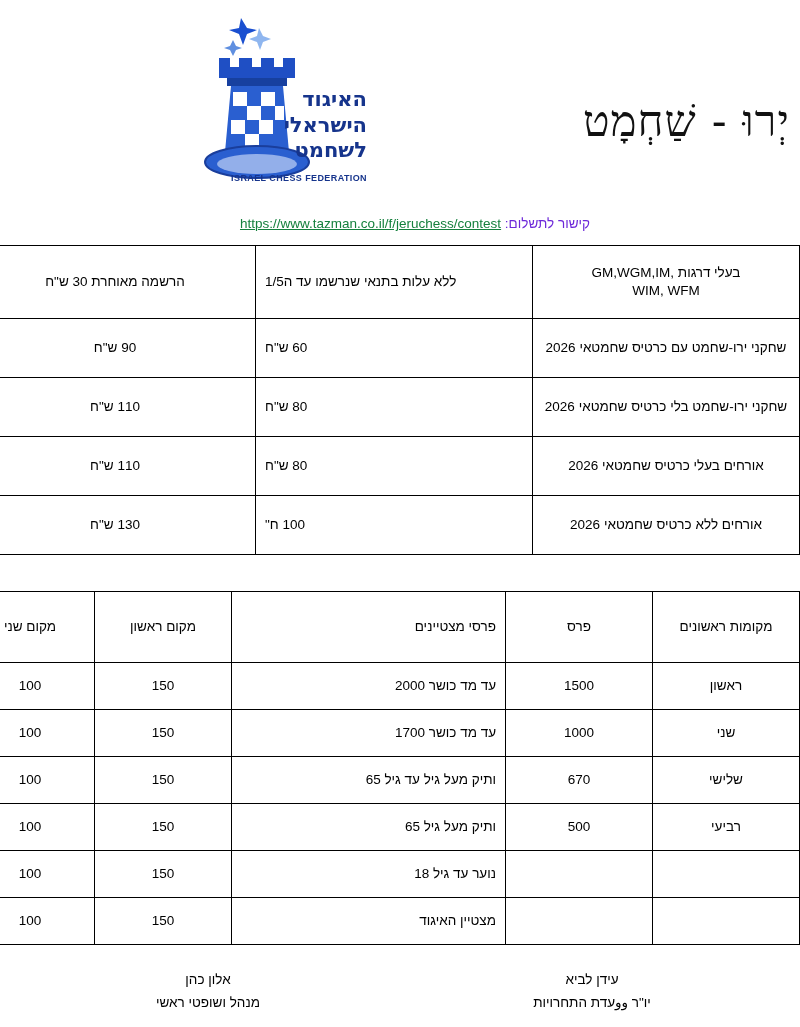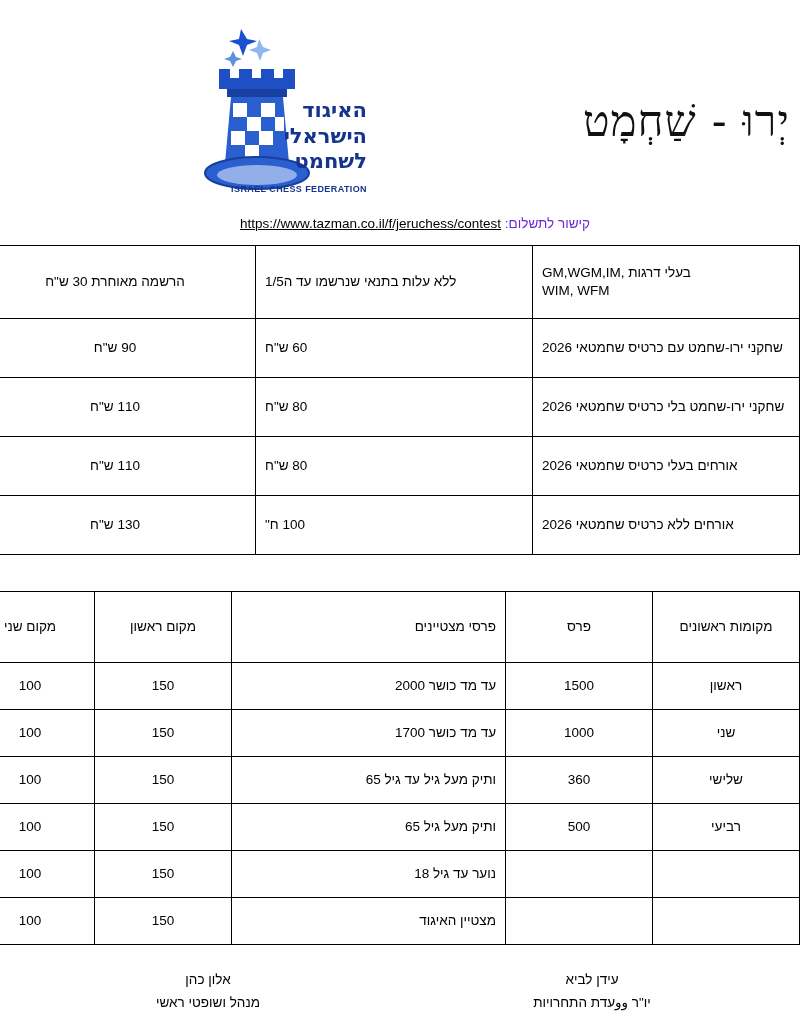--- a/index.html
+++ b/index.html
@@ -33,21 +33,21 @@
     top: 95px;
     font-family: "DejaVu Serif", serif;
     font-size: 44px;
     letter-spacing: 1px;
     white-space: nowrap;
     color: #111;
   }
   .federation-logo {
     position: absolute;
     left: 175px;
-    top: 23px;
+    top: 12px;
     width: 270px;
     height: 185px;
   }
   .fed-text {
     position: absolute;
     right: 78px;
     top: 75px;
     text-align: right;
     line-height: 1.22;
   }
@@ -80,21 +80,21 @@
     text-align: center;
     font-size: 13.5px;
     margin: 6px 0 14px 0;
     padding-left: 30px;
     direction: rtl;
   }
   .pay-label {
     color: #6d28d9;
   }
   .pay-link {
-    color: #000000;
+    color: #15803d;
     text-decoration: underline;
     direction: ltr;
     unicode-bidi: embed;
     display: inline-block;
   }
 
   
   table.doc-table {
     border-collapse: collapse;
     width: 768px;
@@ -105,21 +105,21 @@
     border: 1px solid #000;
     padding: 7px 9px;
     font-size: 13.5px;
     vertical-align: middle;
     line-height: 1.35;
   }
 
   
   .fees-table td.c-cat {
     width: 248px;
-    text-align: left;
+    text-align: center;
   }
   .fees-table td.c-early {
     width: 258px;
     text-align: left;
   }
   .fees-table td.c-late {
     width: 262px;
     text-align: center;
   }
   .fees-table tr.head td {
@@ -305,21 +305,21 @@
       <tr>
         <td class="p-place">שני</td>
         <td class="p-prize">1000</td>
         <td class="p-special">עד מד כושר 1700</td>
         <td class="p-first">150</td>
         <td class="p-second">100</td>
       </tr>
 
       <tr>
         <td class="p-place">שלישי</td>
-        <td class="p-prize">360</td>
+        <td class="p-prize">670</td>
         <td class="p-special">ותיק מעל גיל עד גיל 65</td>
         <td class="p-first">150</td>
         <td class="p-second">100</td>
       </tr>
 
       <tr>
         <td class="p-place">רביעי</td>
         <td class="p-prize">500</td>
         <td class="p-special">ותיק מעל גיל 65</td>
         <td class="p-first">150</td>

